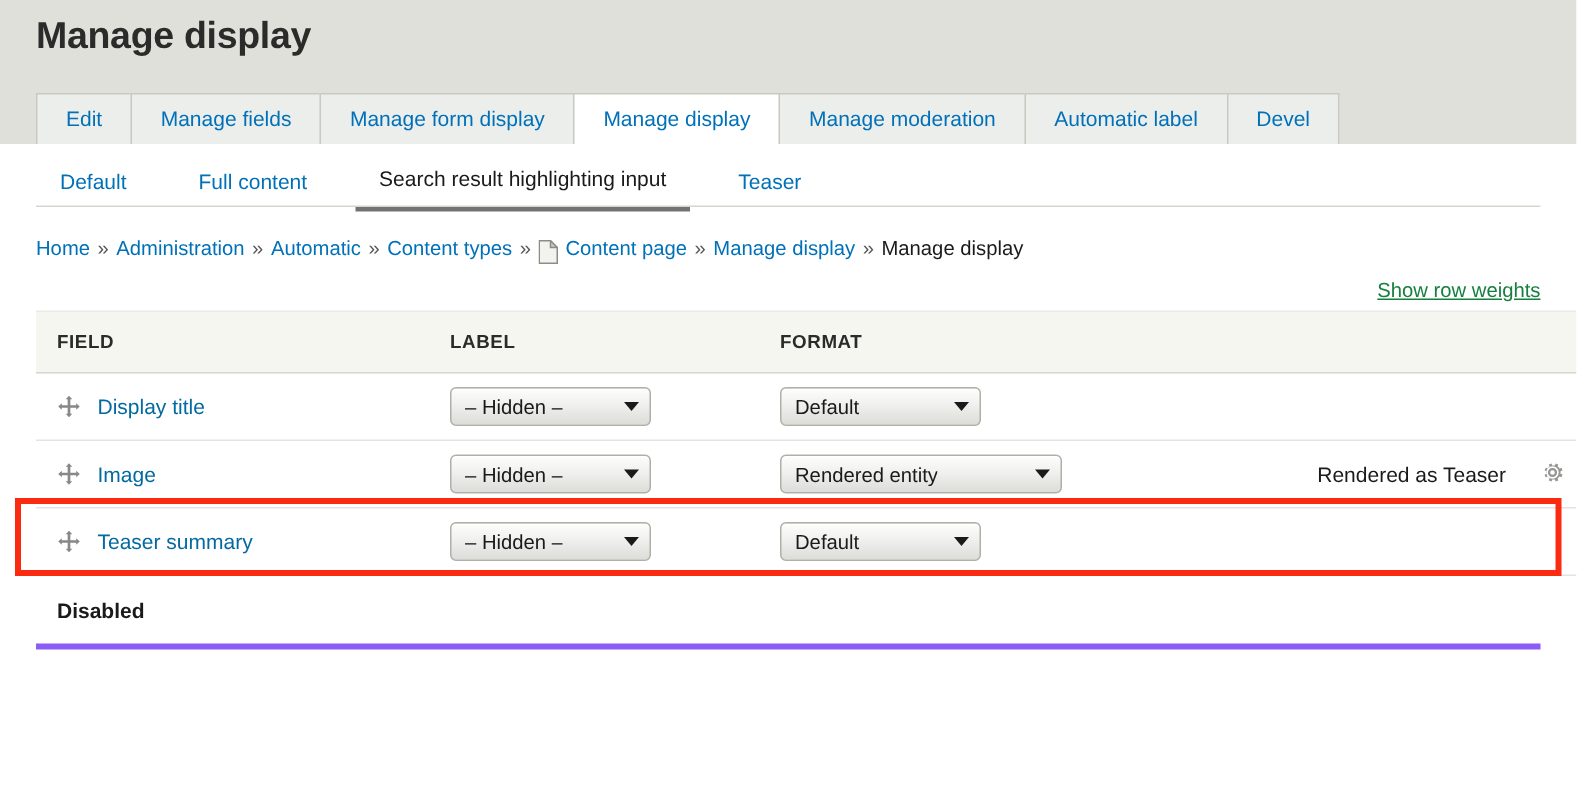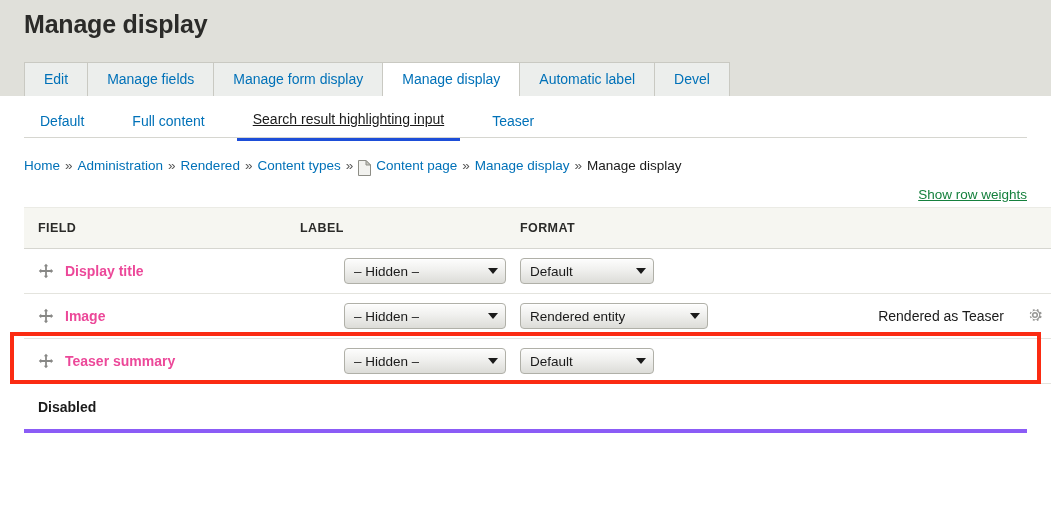--- a/index.html
+++ b/index.html
@@ -84,22 +84,21 @@
     color: #0071b8;
     padding: 0 16px 11px 16px;
     margin-right: 16px;
     cursor: pointer;
     white-space: nowrap;
     position: relative;
     top: 5px;
   }
   .stab.active {
     color: #1a1a1a;
-    border-bottom: 3px solid #1d4ed8;
-    text-decoration: underline;
+    border-bottom: 3px solid #737373;
   }
 
   
   .breadcrumb {
     font-size: 13.5px;
     color: #1a1a1a;
     padding: 19px 0 0 0;
     display: flex;
     align-items: center;
     flex-wrap: nowrap;
@@ -188,21 +187,21 @@
   .ftable tbody tr:last-child td { border-bottom: 1px solid #e4e4de; }
 
   .fieldcell { display: flex; align-items: center; }
   .drag-handle {
     width: 16px; height: 16px;
     margin-right: 11px;
     flex: 0 0 auto;
     cursor: move;
     opacity: 0.72;
   }
-  .field-label { font-size: 14px; color: #ec4899; font-weight: bold; }
+  .field-label { font-size: 14px; color: #0369a1; }
 
   
   tr.highlight-row td {
     border-bottom: none;
     padding-top: 13px;
     padding-bottom: 13px;
   }
   .redbox {
     position: absolute;
     left: 10px;
@@ -233,21 +232,21 @@
   }
   .sel-label { overflow: hidden; text-overflow: ellipsis; }
   .sel .caret {
     margin-left: 10px;
     width: 0; height: 0;
     border-left: 5px solid transparent;
     border-right: 5px solid transparent;
     border-top: 6px solid #1a1a1a;
     flex: 0 0 auto;
   }
-  .sel.w-hidden { width: 162px; margin-left: 44px; }
+  .sel.w-hidden { width: 134px; }
   .sel.w-default { width: 134px; }
   .sel.w-rendered { width: 188px; }
 
   .summary-cell {
     font-size: 13px;
     color: #3a3a38;
     text-align: right;
     padding-right: 8px;
     margin-top: 35px;
   }
@@ -271,40 +270,41 @@
 <body>
 
 <div class="page-head">
   <h1 class="page-title">Manage display</h1>
 
   <nav class="primary-tabs">
     <div class="ptab">Edit</div>
     <div class="ptab">Manage fields</div>
     <div class="ptab">Manage form display</div>
     <div class="ptab active">Manage display</div>
+    <div class="ptab">Manage moderation</div>
     <div class="ptab">Automatic label</div>
     <div class="ptab">Devel</div>
   </nav>
 </div>
 
 <div class="content">
 
   <nav class="secondary-tabs">
     <div class="stab">Default</div>
     <div class="stab">Full content</div>
     <div class="stab active">Search result highlighting input</div>
     <div class="stab">Teaser</div>
   </nav>
 
   <div class="breadcrumb">
     <a>Home</a>
     <span class="sep">»</span>
     <a>Administration</a>
     <span class="sep">»</span>
-    <a>Rendered</a>
+    <a>Automatic</a>
     <span class="sep">»</span>
     <a>Content types</a>
     <span class="sep">»</span>
     <span class="page-icon">
       <svg width="13" height="16" viewBox="0 0 13 16">
         <path d="M0.5,0.5 H8 L12.5,5 V15.5 H0.5 Z" fill="#f2f2ef" stroke="#8d8d86" stroke-width="1"></path>
         <path d="M8,0.5 L12.5,5 H8 Z" fill="#c9c9c2" stroke="#8d8d86" stroke-width="1"></path>
       </svg>
     </span>
     <a>Content page</a>

